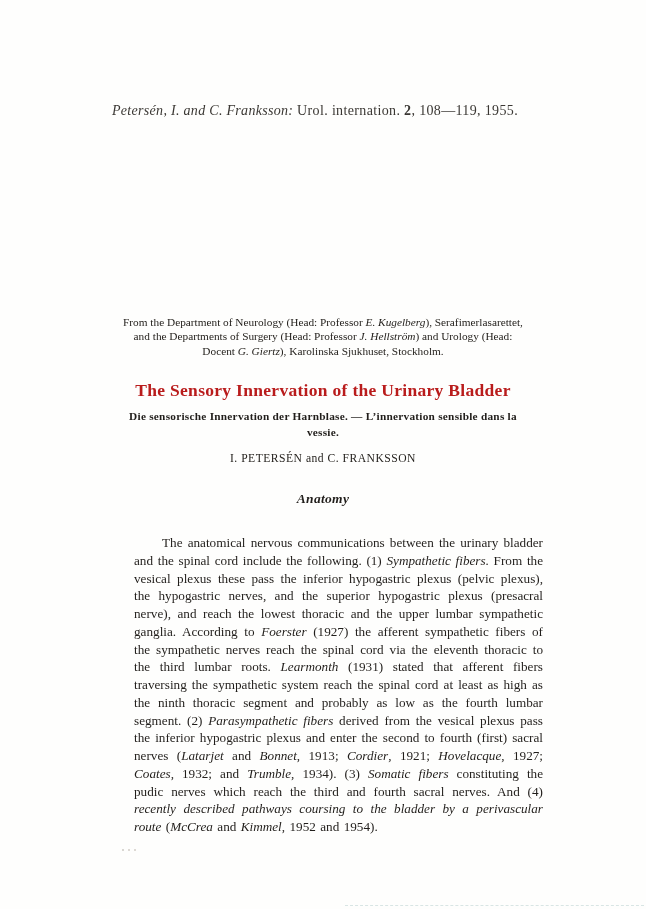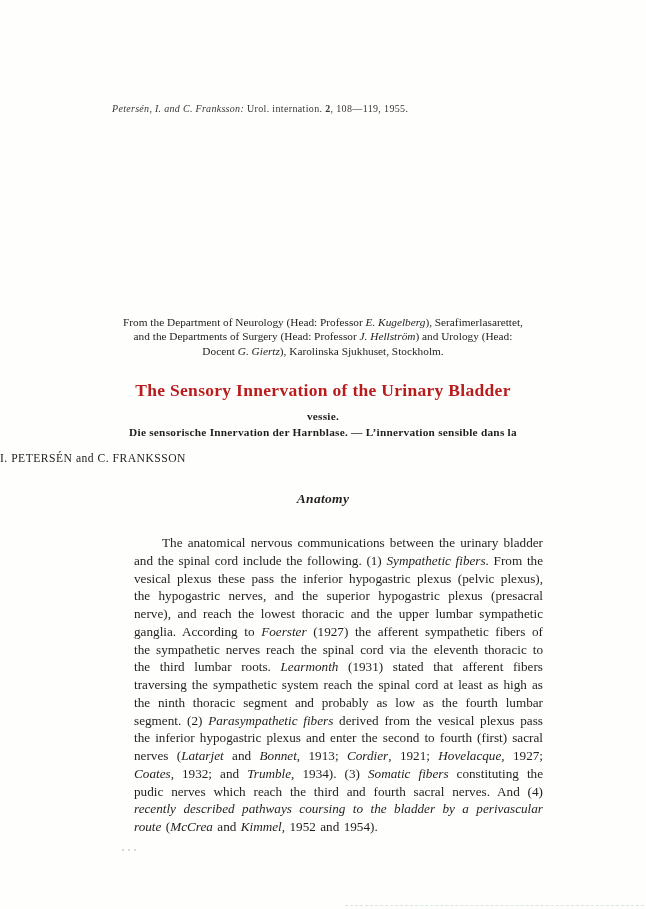--- a/index.html
+++ b/index.html
@@ -14,21 +14,21 @@
     background: #fefefd;
     font-family: "Liberation Serif", "DejaVu Serif", serif;
     color: #1f1d1a;
     overflow: hidden;
   }
   .citation {
     position: absolute;
     top: 103px;
     left: 112px;
     margin: 0;
-    font-size: 10px;
+    font-size: 14px;
     letter-spacing: 0.35px;
     color: #3a3733;
     white-space: nowrap;
   }
   .citation i { letter-spacing: 0.3px; }
   .affiliation {
     position: absolute;
     top: 315px;
     left: 73px;
     width: 500px;
@@ -59,21 +59,21 @@
     font-weight: bold;
     line-height: 15.5px;
     letter-spacing: 0.25px;
     color: #211e1b;
   }
   .authors {
     position: absolute;
     top: 452px;
     left: 0;
     width: 100%;
-    text-align: left;
+    text-align: center;
     font-size: 11.6px;
     letter-spacing: 0.5px;
     color: #26231f;
   }
   .section-heading {
     position: absolute;
     top: 491px;
     left: 0;
     width: 100%;
     margin: 0;
@@ -125,22 +125,22 @@
 
   <div class="affiliation">
     <div><span>From the Department of Neurology (Head: Professor </span><i>E. Kugelberg</i><span>), Serafimerlasarettet,</span></div>
     <div><span>and the Departments of Surgery (Head: Professor </span><i>J. Hellström</i><span>) and Urology (Head:</span></div>
     <div><span>Docent </span><i>G. Giertz</i><span>), Karolinska Sjukhuset, Stockholm.</span></div>
   </div>
 
   <h1 class="title">The Sensory Innervation of the Urinary Bladder</h1>
 
   <div class="subtitle">
+    <div>Die sensorische Innervation der Harnblase. — L’innervation sensible dans la</div>
     <div>vessie.</div>
-    <div>Die sensorische Innervation der Harnblase. — L’innervation sensible dans la</div>
   </div>
 
   <div class="authors">I. PETERSÉN and C. FRANKSSON</div>
 
   <h2 class="section-heading">Anatomy</h2>
 
   <p class="body-paragraph"><span>The anatomical nervous communications between the urinary bladder and the spinal cord include the following. (1) </span><i>Sympathetic fibers.</i><span> From the vesical plexus these pass the inferior hypogastric plexus (pelvic plexus), the hypogastric nerves, and the superior hypogastric plexus (presacral nerve), and reach the lowest thoracic and the upper lumbar sympathetic ganglia. According to </span><i>Foerster</i><span> (1927) the afferent sympathetic fibers of the sympathetic nerves reach the spinal cord via the eleventh thoracic to the third lumbar roots. </span><i>Learmonth</i><span> (1931) stated that afferent fibers traversing the sympathetic system reach the spinal cord at least as high as the ninth thoracic segment and probably as low as the fourth lumbar segment. (2) </span><i>Parasympathetic fibers</i><span> derived from the vesical plexus pass the inferior hypogastric plexus and enter the second to fourth (first) sacral nerves (</span><i>Latarjet</i><span> and </span><i>Bonnet</i><span>, 1913; </span><i>Cordier</i><span>, 1921; </span><i>Hovelacque</i><span>, 1927; </span><i>Coates</i><span>, 1932; and </span><i>Trumble</i><span>, 1934). (3) </span><i>Somatic fibers</i><span> constituting the pudic nerves which reach the third and fourth sacral nerves. And (4) </span><i>recently described pathways coursing to the bladder by a perivascular route</i><span> (</span><i>McCrea</i><span> and </span><i>Kimmel</i><span>, 1952 and 1954).</span></p>
 
   <div class="scan-specks"></div>
   <div class="scan-dashes"></div>

